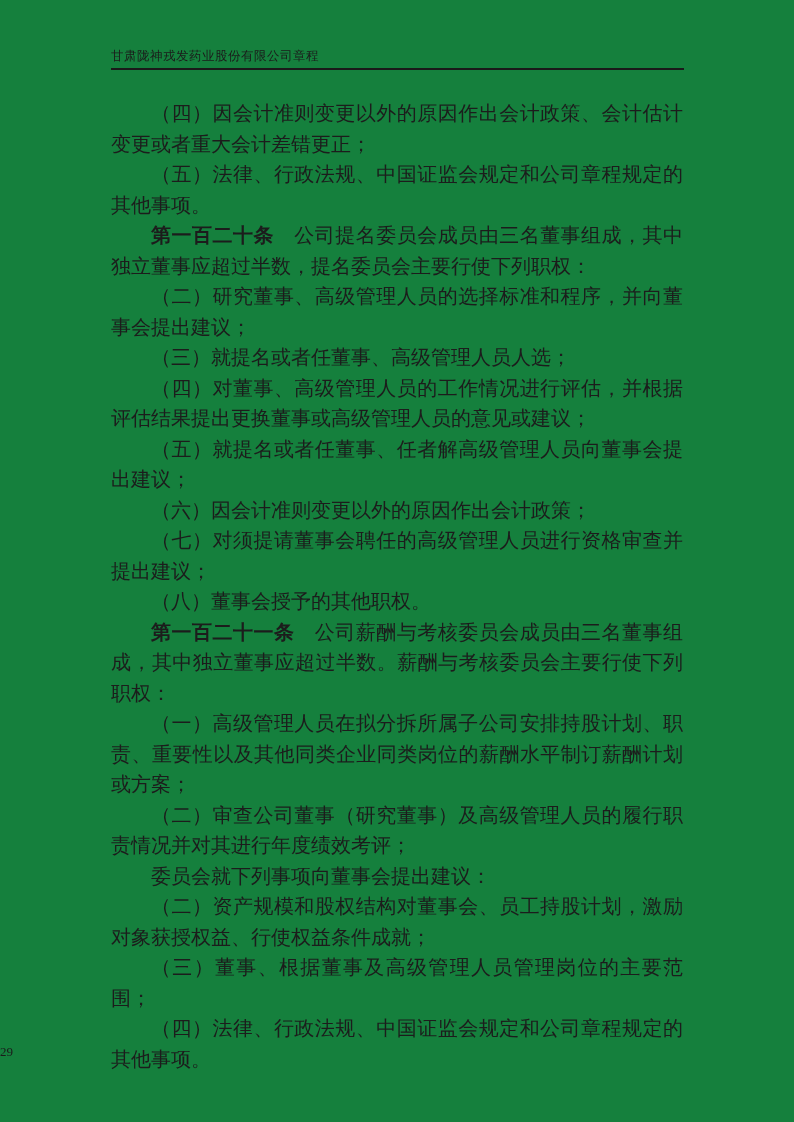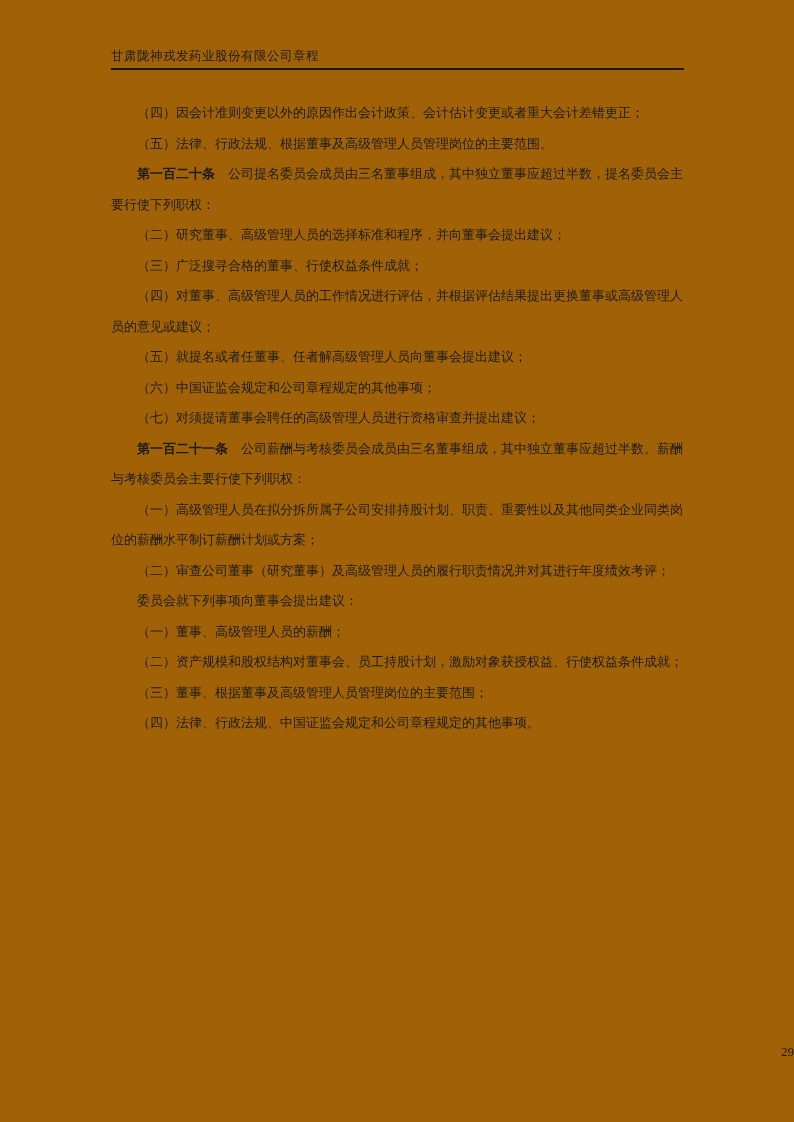--- a/index.html
+++ b/index.html
@@ -4,21 +4,21 @@
 <style>
   html, body {
     margin: 0;
     padding: 0;
     background: #ffffff;
   }
   .page {
     position: relative;
     width: 794px;
     height: 1122px;
-    background: #a16207;
+    background: #15803d;
     overflow: hidden;
     font-family: "Liberation Serif", "DejaVu Serif", serif;
     color: #1c1c1c;
   }
   .page-header {
     position: absolute;
     top: 48px;
     left: 111px;
     right: 110px;
   }
@@ -31,68 +31,67 @@
   .header-rule {
     margin-top: 4px;
     border-bottom: 2px solid #1a1a1a;
     height: 0;
   }
   .doc-body {
     position: absolute;
     top: 98px;
     left: 111px;
     width: 572px;
-    font-size: 13px;
+    font-size: 20px;
     line-height: 30.5px;
     text-align: justify;
   }
   .para {
     margin: 0;
     padding: 0;
     text-indent: 2em;
   }
   .para b {
     font-weight: bold;
   }
   .page-footer {
     position: absolute;
     left: 0;
     right: 0;
     bottom: 62px;
-    text-align: right;
+    text-align: left;
     font-size: 13px;
     color: #1b1b1b;
-    padding-left: 7px;
   }
 </style>
 </head>
 <body>
 
 <div class="page">
 
   <header class="page-header">
     <div class="header-title">甘肃陇神戎发药业股份有限公司章程</div>
     <div class="header-rule"></div>
   </header>
 
   <main class="doc-body">
       <p class="para">（四）因会计准则变更以外的原因作出会计政策、会计估计变更或者重大会计差错更正；</p>
-      <p class="para">（五）法律、行政法规、根据董事及高级管理人员管理岗位的主要范围。</p>
+      <p class="para">（五）法律、行政法规、中国证监会规定和公司章程规定的其他事项。</p>
       <p class="para"><b>第一百二十条</b>　公司提名委员会成员由三名董事组成，其中独立董事应超过半数，提名委员会主要行使下列职权：</p>
       <p class="para">（二）研究董事、高级管理人员的选择标准和程序，并向董事会提出建议；</p>
-      <p class="para">（三）广泛搜寻合格的董事、行使权益条件成就；</p>
+      <p class="para">（三）就提名或者任董事、高级管理人员人选；</p>
       <p class="para">（四）对董事、高级管理人员的工作情况进行评估，并根据评估结果提出更换董事或高级管理人员的意见或建议；</p>
       <p class="para">（五）就提名或者任董事、任者解高级管理人员向董事会提出建议；</p>
-      <p class="para">（六）中国证监会规定和公司章程规定的其他事项；</p>
+      <p class="para">（六）因会计准则变更以外的原因作出会计政策；</p>
       <p class="para">（七）对须提请董事会聘任的高级管理人员进行资格审查并提出建议；</p>
+      <p class="para">（八）董事会授予的其他职权。</p>
       <p class="para"><b>第一百二十一条</b>　公司薪酬与考核委员会成员由三名董事组成，其中独立董事应超过半数。薪酬与考核委员会主要行使下列职权：</p>
       <p class="para">（一）高级管理人员在拟分拆所属子公司安排持股计划、职责、重要性以及其他同类企业同类岗位的薪酬水平制订薪酬计划或方案；</p>
       <p class="para">（二）审查公司董事（研究董事）及高级管理人员的履行职责情况并对其进行年度绩效考评；</p>
       <p class="para">委员会就下列事项向董事会提出建议：</p>
-      <p class="para">（一）董事、高级管理人员的薪酬；</p>
       <p class="para">（二）资产规模和股权结构对董事会、员工持股计划，激励对象获授权益、行使权益条件成就；</p>
       <p class="para">（三）董事、根据董事及高级管理人员管理岗位的主要范围；</p>
       <p class="para">（四）法律、行政法规、中国证监会规定和公司章程规定的其他事项。</p>
     </main>
 
   <footer class="page-footer">
     <span>29</span>
   </footer>
 
 </div>

